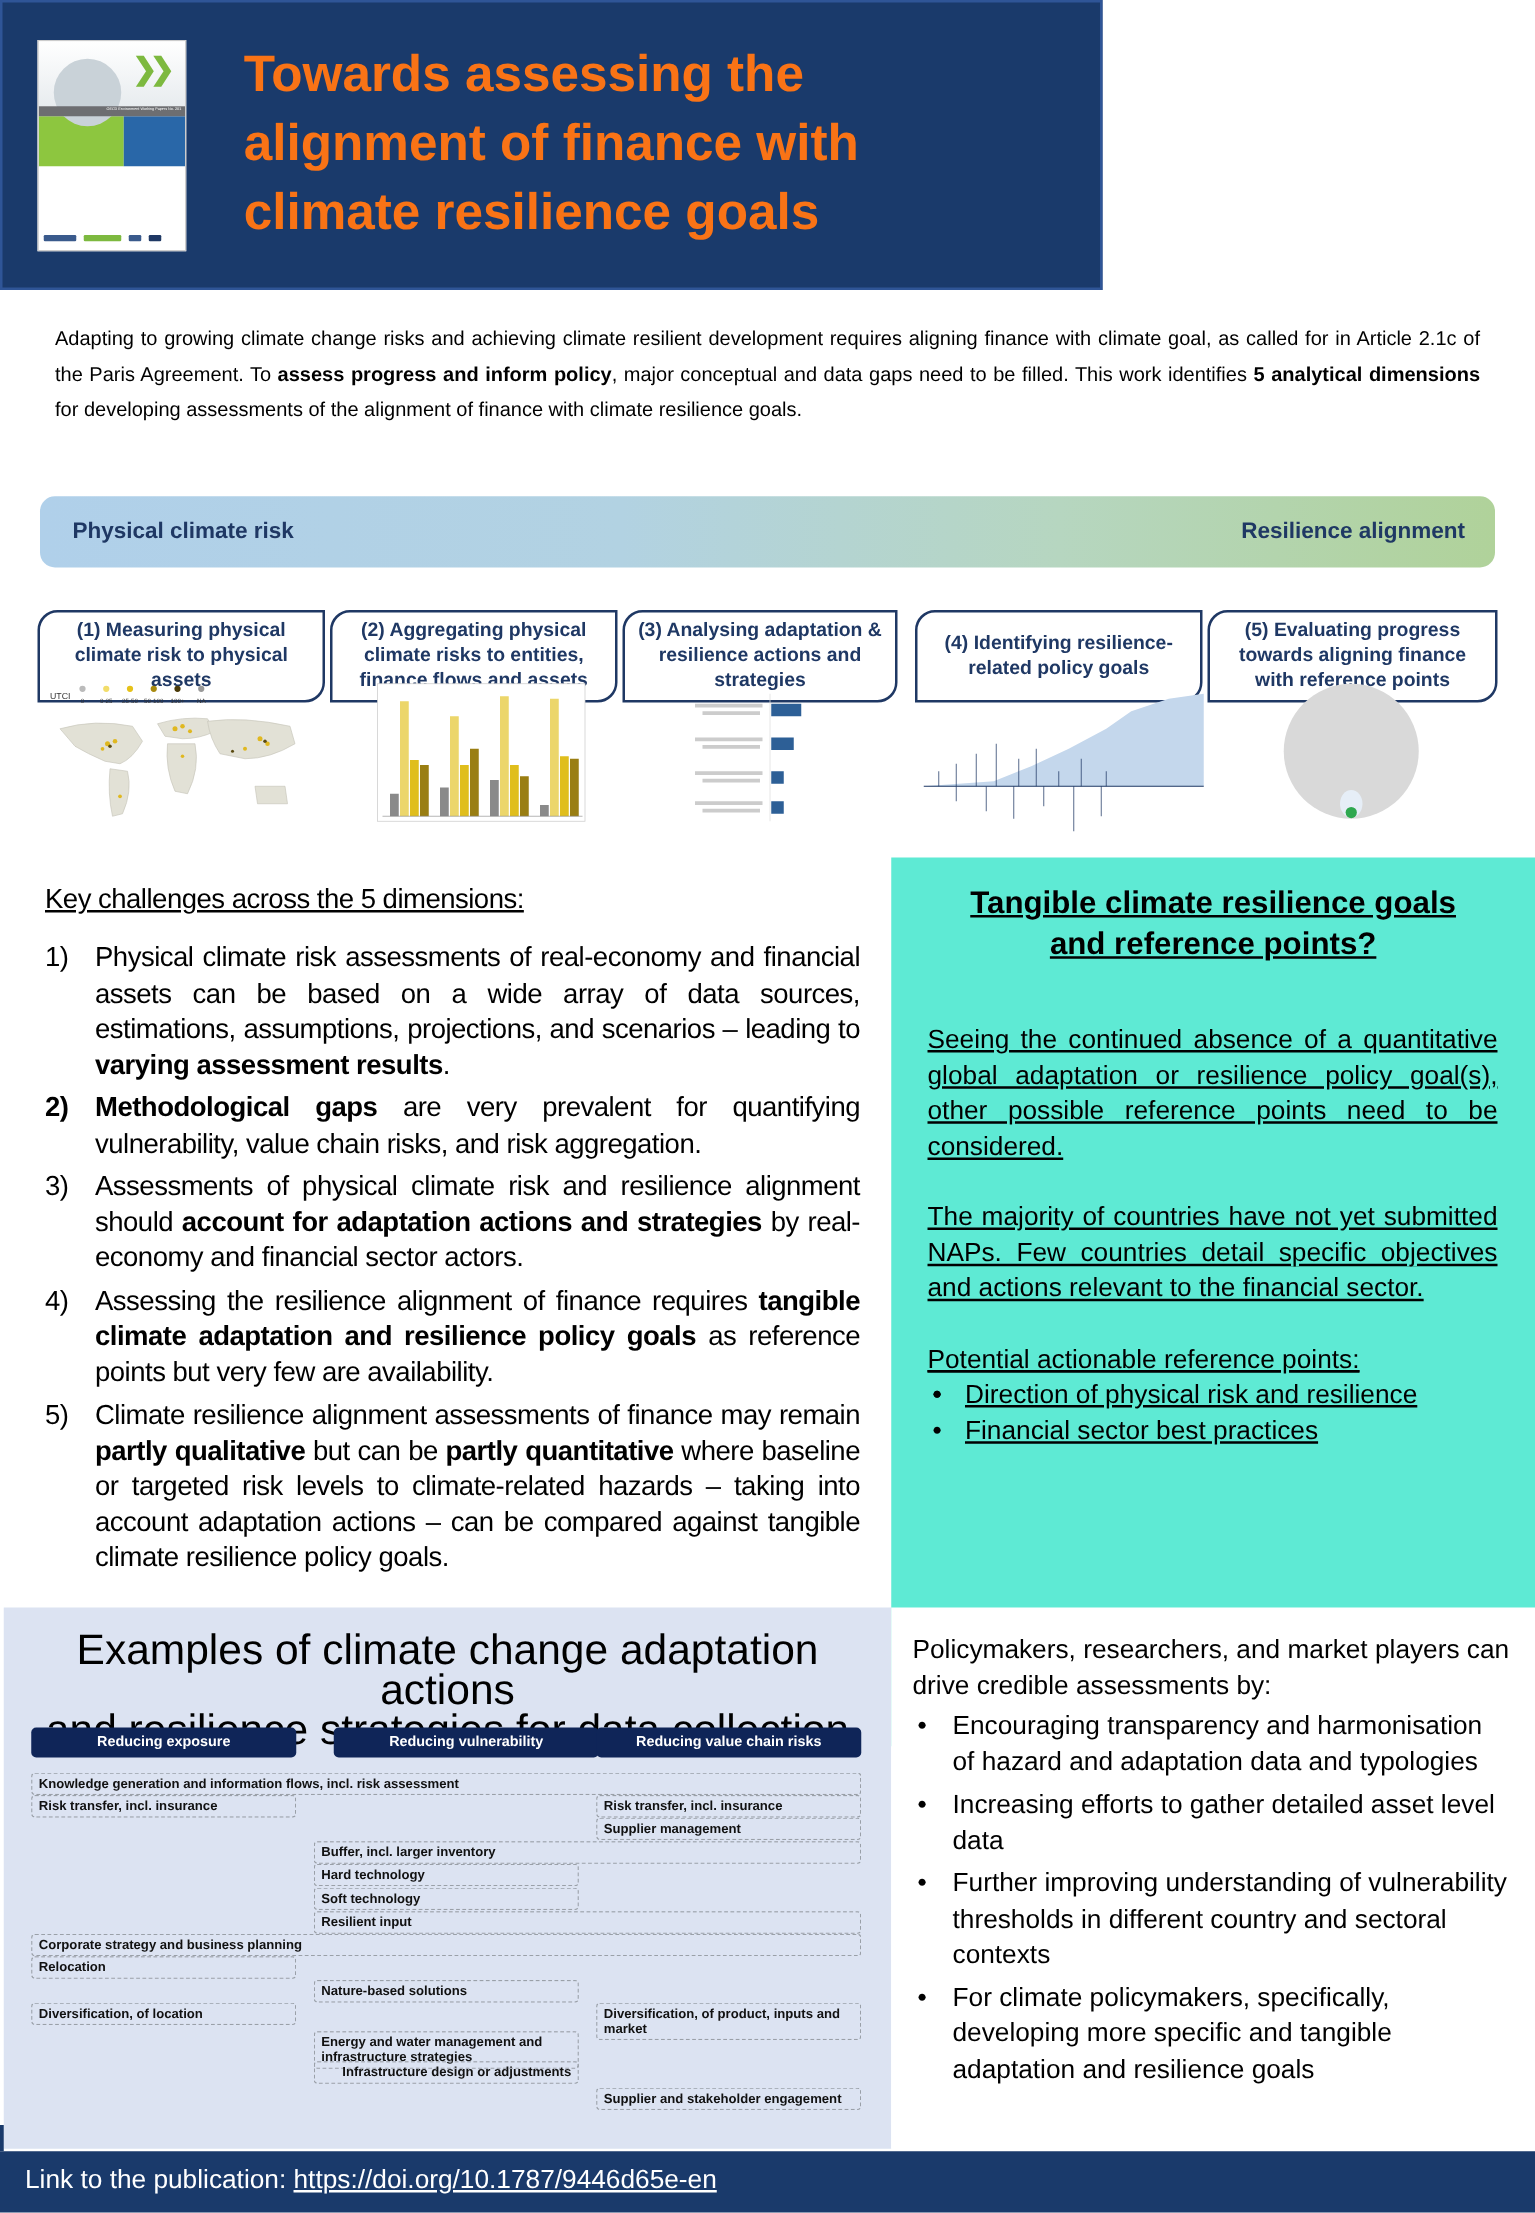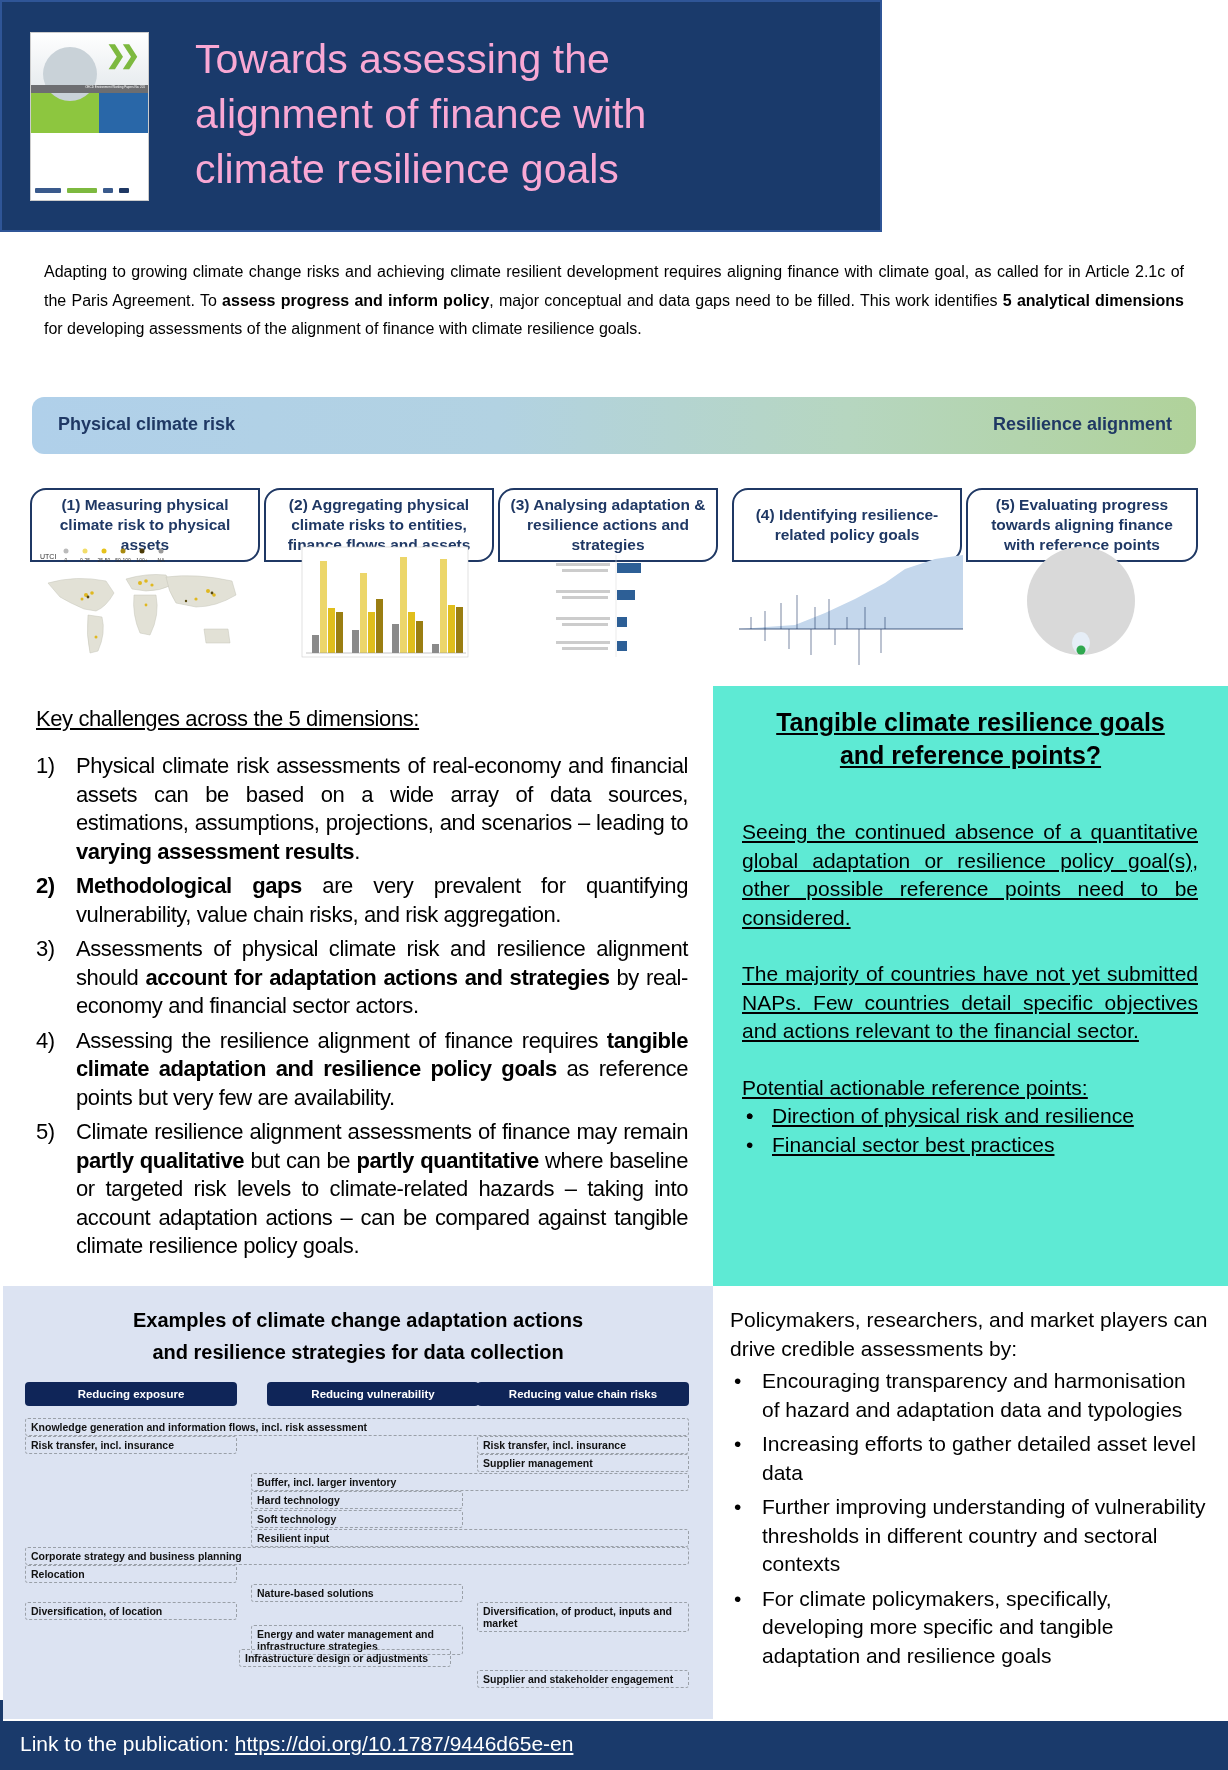--- a/index.html
+++ b/index.html
@@ -10,21 +10,21 @@
   .cover { position: absolute; left: 28px; top: 30px; width: 119px; height: 169px; background: #fff; border: 1px solid #ccc; overflow: hidden; }
   .cover .globe-area { height: 52px; background: linear-gradient(180deg,#ffffff 0%,#e8ecef 100%); position: relative; }
   .cover .globe { position: absolute; left: 12px; top: 14px; width: 54px; height: 54px; border-radius: 50%; background: #c9d2d8; }
   .cover .chev { position: absolute; right: 14px; top: 8px; color: #7db93f; font-size: 24px; font-weight: bold; letter-spacing: -6px; }
   .cover .series { height: 8px; background: #6d6e71; color: #fff; font-size: 3px; text-align: right; padding-right: 3px; position: relative; z-index: 1; }
   .cover .band { display: flex; height: 40px; }
   .cover .band .g { width: 68px; background: #8dc63f; }
   .cover .band .b { flex: 1; background: #2967a8; }
   .cover .logos { position: absolute; bottom: 6px; left: 4px; right: 4px; height: 8px; display: flex; gap: 6px; align-items: center; }
   .cover .logos span { display: block; height: 5px; background: #3a5a8c; border-radius: 1px; }
-  .title { position: absolute; left: 193px; top: 30px; width: 660px; color: #f9a8d4; font-weight: normal; font-size: 41px; line-height: 55px; }
+  .title { position: absolute; left: 193px; top: 30px; width: 660px; color: #f97316; font-weight: bold; font-size: 41px; line-height: 55px; }
 
   
   .intro { position: absolute; left: 44px; top: 258px; width: 1140px; font-size: 16px; line-height: 28.5px; text-align: justify; }
 
   
   .gradbar { position: absolute; left: 32px; top: 397px; width: 1164px; height: 57px; border-radius: 12px; background: linear-gradient(90deg,#b0d0ea 0%,#b2d2e2 40%,#b6d6c0 70%,#b0d29a 100%); }
   .gradbar .left { position: absolute; left: 26px; top: 17px; font-weight: bold; font-size: 18px; color: #1f3864; }
   .gradbar .right { position: absolute; right: 24px; top: 17px; font-weight: bold; font-size: 18px; color: #1f3864; }
 
   
@@ -47,21 +47,21 @@
   .rpanel p { margin: 0 30px 0 29px; font-size: 21px; line-height: 28.5px; text-align: justify; }
   .rpanel .p1 { margin-top: 46px; }
   .rpanel .p2 { margin-top: 28px; }
   .rpanel .sub { margin: 28px 30px 0 29px; font-size: 21px; line-height: 28.5px; text-decoration: underline; }
   .rpanel ul { list-style: none; margin: 0 30px 0 29px; }
   .rpanel ul li { position: relative; padding-left: 30px; font-size: 21px; line-height: 28.5px; text-align: justify; }
   .rpanel ul li .bul { position: absolute; left: 4px; top: 0; }
 
   
   .expanel { position: absolute; left: 3px; top: 1286px; width: 710px; height: 433px; background: #dce3f2; }
-  .expanel h2 { text-align: center; font-size: 20px; line-height: 32px; font-weight: bold; margin-top: 18px; }
+  .expanel h2 { text-align: center; font-size: 34px; line-height: 32px; font-weight: normal; margin-top: 18px; }
   .grid-headers { position: absolute; left: 22px; top: 96px; width: 668px; height: 24px; }
   .gh { position: absolute; top: 0; width: 212px; height: 24px; background: #0f2558; color: #fff; border-radius: 4px; font-size: 11.5px; font-weight: bold; display: flex; align-items: center; justify-content: center; }
   .eitem { position: absolute; border: 1px dashed #9aa0a8; border-radius: 3px; font-size: 10.5px; font-weight: bold; color: #111; padding: 2px 5px; line-height: 12px; background: transparent; }
 
   
   .brpanel { position: absolute; left: 713px; top: 1286px; width: 515px; height: 433px; background: #fff; }
   .brpanel p { margin: 20px 20px 0 17px; font-size: 21px; line-height: 28.5px; }
   .brpanel ul { list-style: none; margin: 4px 20px 0 17px; }
   .brpanel ul li { position: relative; padding-left: 32px; font-size: 21px; line-height: 28.5px; margin-bottom: 6px; }
   .brpanel ul li .bul { position: absolute; left: 4px; top: 0; }
@@ -285,21 +285,21 @@
       <div class="eitem" style="left: 248px; width: 438px; top: 187px;">Buffer, incl. larger inventory</div>
       <div class="eitem" style="left: 248px; width: 212px; top: 205px;">Hard technology</div>
       <div class="eitem" style="left: 248px; width: 212px; top: 224px;">Soft technology</div>
       <div class="eitem" style="left: 248px; width: 438px; top: 243px;">Resilient input</div>
       <div class="eitem" style="left: 22px; width: 664px; top: 261px;">Corporate strategy and business planning</div>
       <div class="eitem" style="left: 22px; width: 212px; top: 279px;">Relocation</div>
       <div class="eitem" style="left: 248px; width: 212px; top: 298px;">Nature-based solutions</div>
       <div class="eitem" style="left: 22px; width: 212px; top: 316px;">Diversification, of location</div>
       <div class="eitem" style="left: 474px; width: 212px; top: 316px;">Diversification, of product, inputs and market</div>
       <div class="eitem" style="left: 248px; width: 212px; top: 339px;">Energy and water management and infrastructure strategies</div>
-      <div class="eitem" style="left: 236px; width: 212px; top: 363px;">Infrastructure design or adjustments</div>
+      <div class="eitem" style="left: 248px; width: 212px; top: 363px; text-align: right;">Infrastructure design or adjustments</div>
       <div class="eitem" style="left: 474px; width: 212px; top: 384px;">Supplier and stakeholder engagement</div>
     </div>
 </div>
 
 <div class="brpanel">
   <p>Policymakers, researchers, and market players can drive credible assessments by:</p>
   <ul>
     <li><span class="bul">•</span><span>Encouraging transparency and harmonisation of hazard and adaptation data and typologies</span></li>
     <li><span class="bul">•</span><span>Increasing efforts to gather detailed asset level data</span></li>
     <li><span class="bul">•</span><span>Further improving understanding of vulnerability thresholds in different country and sectoral contexts</span></li>

